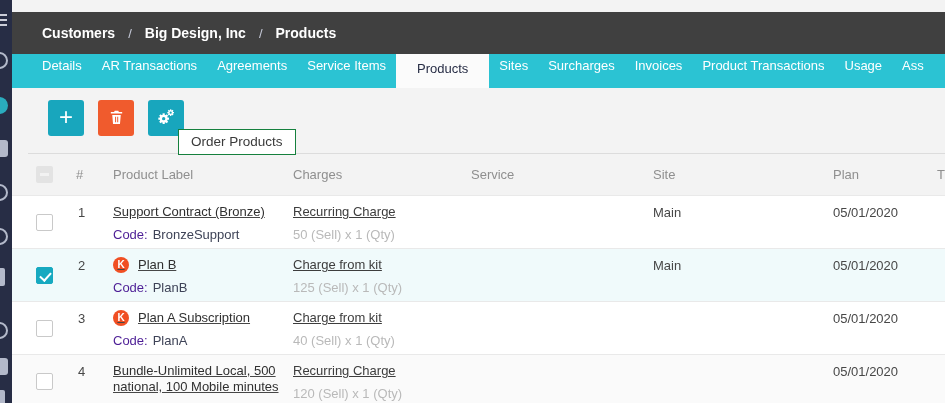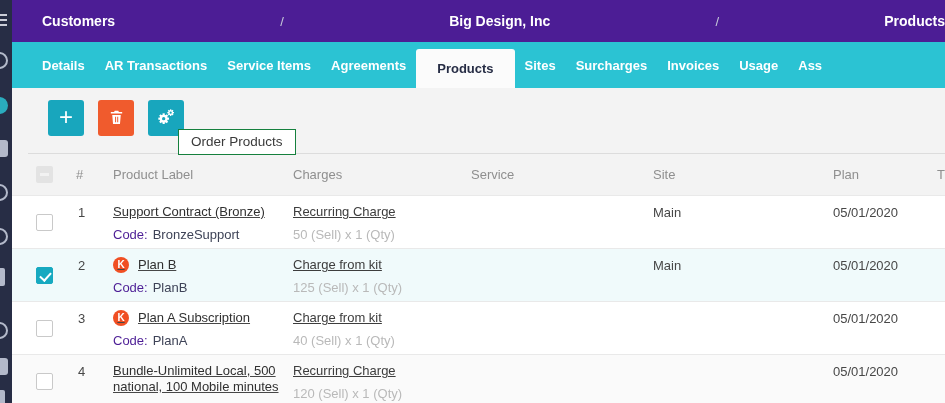--- a/index.html
+++ b/index.html
@@ -18,35 +18,35 @@
   .side-ic { position:absolute; left:-9px; width:17px; height:17px; opacity:.85; }
   .side-ic.burger { height:12px; }
   .side-ic.burger span { display:block; height:2px; background:#e8eaf2; margin-bottom:3px; width:16px; }
   .side-ic.ring { border:2px solid #cdd2e2; border-radius:50%; }
   .side-ic.dot  { background:#2bc3d3; border-radius:50%; }
   .side-ic.sq   { background:#cdd2e2; border-radius:3px; }
   .side-ic.doc  { background:#cdd2e2; border-radius:2px; width:14px; height:18px; }
 
   
   .topbar {
-    position:absolute; left:0; top:0; width:945px; height:42px;
-    background:#4c1d95; display:flex; align-items:center;
-    padding-left:42px; z-index:5;justify-content:space-between;
+    position:absolute; left:0; top:12px; width:945px; height:42px;
+    background:#404040; display:flex; align-items:center;
+    padding-left:42px; z-index:5;
   }
   .crumb { color:#ffffff; font-size:14px; font-weight:700; cursor:pointer; }
   .crumb-sep { color:#c7cbda; font-size:13px; font-weight:400; margin:0 13px; }
 
   
   .tabbar {
     position:absolute; left:12px; top:42px; width:933px; height:46px;
     background:#2bc3d3; display:flex; align-items:stretch;
     padding-left:20px; overflow:hidden; z-index:4;
   }
   .tab {
-    color:#ffffff; font-size:13px; font-weight:700; white-space:nowrap;
+    color:#ffffff; font-size:13px; font-weight:400; white-space:nowrap;
     display:flex; align-items:center; padding:0 10px; cursor:pointer;
   }
   .tab.active {
     background:#fbfbfb; color:#272d45; margin-top:7px;
     border-radius:3px 3px 0 0; padding:0 21px;
   }
 
   
   .toolbar-sep { position:absolute; top:153px; left:28px; right:0; height:1px; background:#dcdcdc; }
   .tbtn {
@@ -133,26 +133,27 @@
   <span class="crumb">Customers</span>
   <span class="crumb-sep">/</span>
   <span class="crumb">Big Design, Inc</span>
   <span class="crumb-sep">/</span>
   <span class="crumb">Products</span>
 </div>
 
 <div class="tabbar">
   <div class="tab">Details</div>
   <div class="tab">AR Transactions</div>
+  <div class="tab">Agreements</div>
   <div class="tab">Service Items</div>
-  <div class="tab">Agreements</div>
   <div class="tab active">Products</div>
   <div class="tab">Sites</div>
   <div class="tab">Surcharges</div>
   <div class="tab">Invoices</div>
+  <div class="tab">Product Transactions</div>
   <div class="tab">Usage</div>
   <div class="tab">Ass</div>
 </div>
 
 <button class="tbtn teal" id="btn-add">
   <span>+</span>
 </button>
 <button class="tbtn orange" id="btn-del">
   <span>
     <svg width="17" height="18" viewBox="0 0 24 24">

